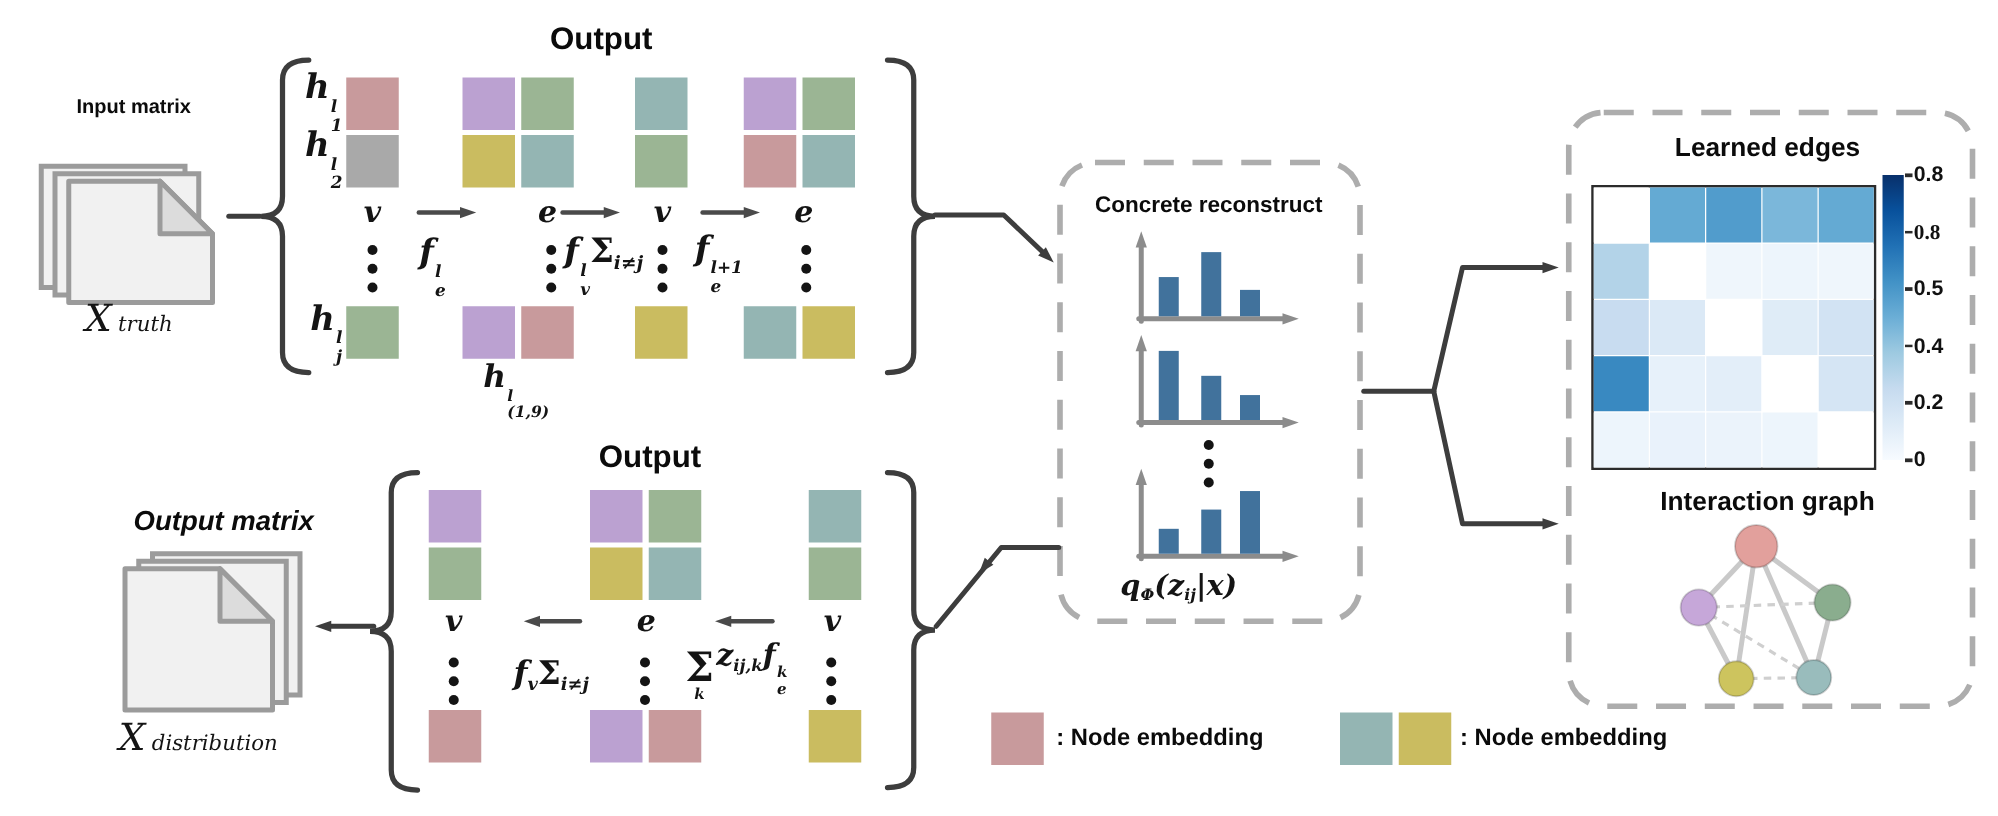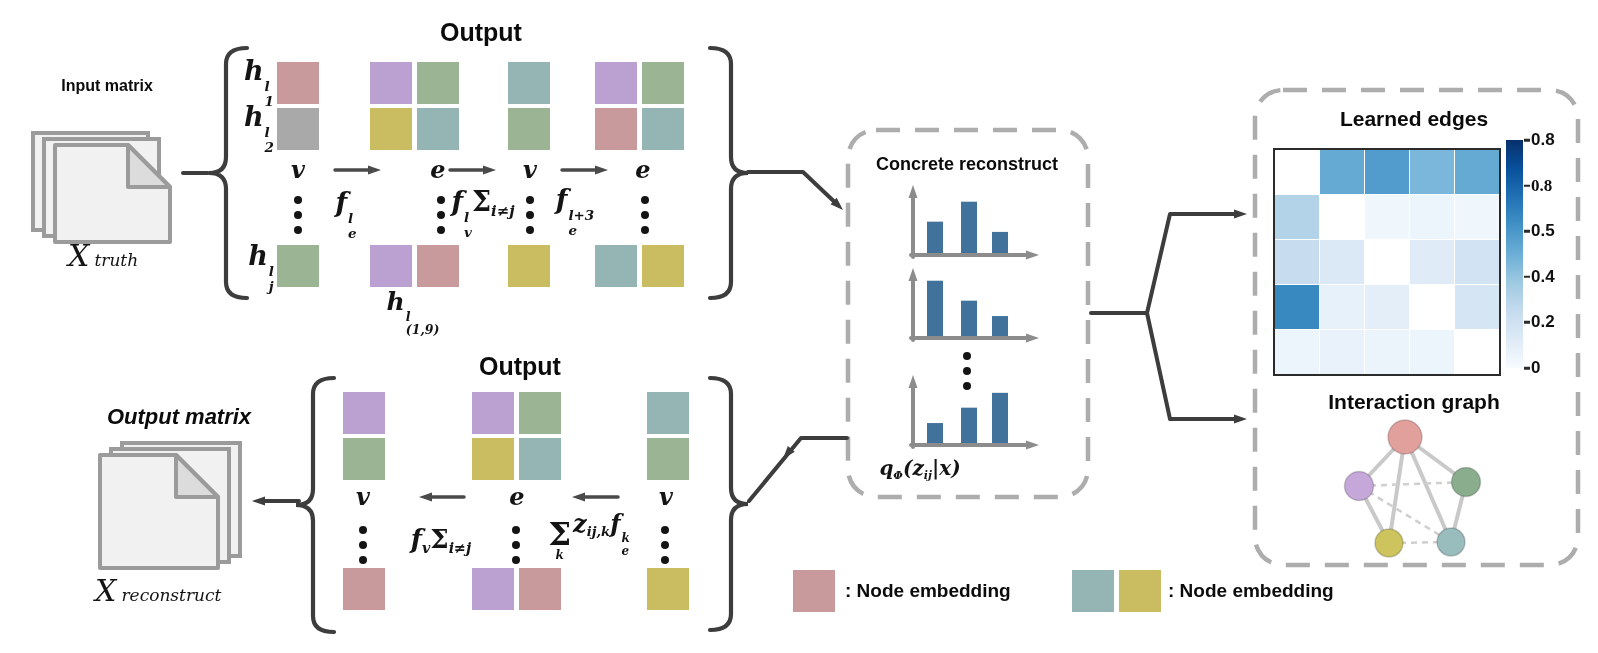--- a/index.html
+++ b/index.html
@@ -132,21 +132,21 @@
     <span class="xbig">X</span>
     <span class="xsmall">truth</span>
   </div>
 
   <div class="ttl" style="left:481px;top:32px;font-size:25px;">Output</div>
   <div class="ttl" style="left:520px;top:366px;font-size:25px;">Output</div>
 
   <div class="ttl" style="left:179px;top:417px;font-size:22px;font-style:italic;">Output matrix</div>
   <div class="xlab" style="left:95px;top:573px;">
     <span class="xbig">X</span>
-    <span class="xsmall">reconstruct</span>
+    <span class="xsmall">distribution</span>
   </div>
 
   <div class="rowlab" style="left:274px;top:81px;"><span class="mt">h</span><span class="mss">
         <span>l</span>
         <span>1</span>
       </span></div>
   <div class="rowlab" style="left:274px;top:127px;"><span class="mt">h</span><span class="mss">
         <span>l</span>
         <span>2</span>
       </span></div>
@@ -207,21 +207,21 @@
 
   <div class="formula" style="left:346px;top:213px;font-size:27px;"><span class="mt">f</span><span class="mss">
         <span>l</span>
         <span>e</span>
       </span></div>
   <div class="formula" style="left:483px;top:212px;font-size:27px;"><span class="mt">f</span><span class="mss">
         <span>l</span>
         <span>v</span>
       </span><span class="mop">Σ</span><span class="msub">i≠j</span></div>
   <div class="formula" style="left:575px;top:210px;font-size:27px;"><span class="mt">f</span><span class="mss">
-        <span>l+3</span>
+        <span>l+1</span>
         <span>e</span>
       </span></div>
   <div class="formula" style="left:413px;top:311px;font-size:25px;"><span class="mt">h</span><span class="mss">
         <span>l</span>
         <span>(1,9)</span>
       </span></div>
   <div class="formula" style="left:441px;top:540px;font-size:26px;"><span class="mt">f</span><span class="msub">v</span><span class="mop">Σ</span><span class="msub">i≠j</span></div>
   <div class="formula" style="left:589px;top:535px;font-size:24px;"><span class="mbig">
         <span class="mbigop">Σ</span>
         <span class="mbigunder">k</span>
@@ -326,21 +326,21 @@
         <div class="sq" style="background: rgb(155, 181, 148);"></div>
       </div>
     </div>
   <div class="cells" style="left:647px;top:568px;">
       <div class="crow">
         <div class="sq" style="background: rgb(202, 188, 96);"></div>
       </div>
     </div>
 
   <div class="ttl" style="left:967px;top:164px;font-size:18px;">Concrete reconstruct</div>
-  <div class="formula" style="left:920px;top:469px;font-size:20px;"><span class="mt">q</span><span class="msub">Φ</span><span class="mt">(z</span><span class="msub">ij</span><span class="mt">|x)</span></div>
+  <div class="formula" style="left:943px;top:469px;font-size:23px;"><span class="mt">q</span><span class="msub">Φ</span><span class="mt">(z</span><span class="msub">ij</span><span class="mt">|x)</span></div>
 
   <div class="ttl" style="left:1414px;top:119px;font-size:21px;">Learned edges</div>
   <div class="hm" id="heatmap">
       <div style="background: rgb(255, 255, 255);"></div>
       <div style="background: rgb(100, 170, 211);"></div>
       <div style="background: rgb(81, 156, 204);"></div>
       <div style="background: rgb(123, 183, 218);"></div>
       <div style="background: rgb(100, 170, 211);"></div>
       <div style="background: rgb(179, 211, 232);"></div>
       <div style="background: rgb(255, 255, 255);"></div>

